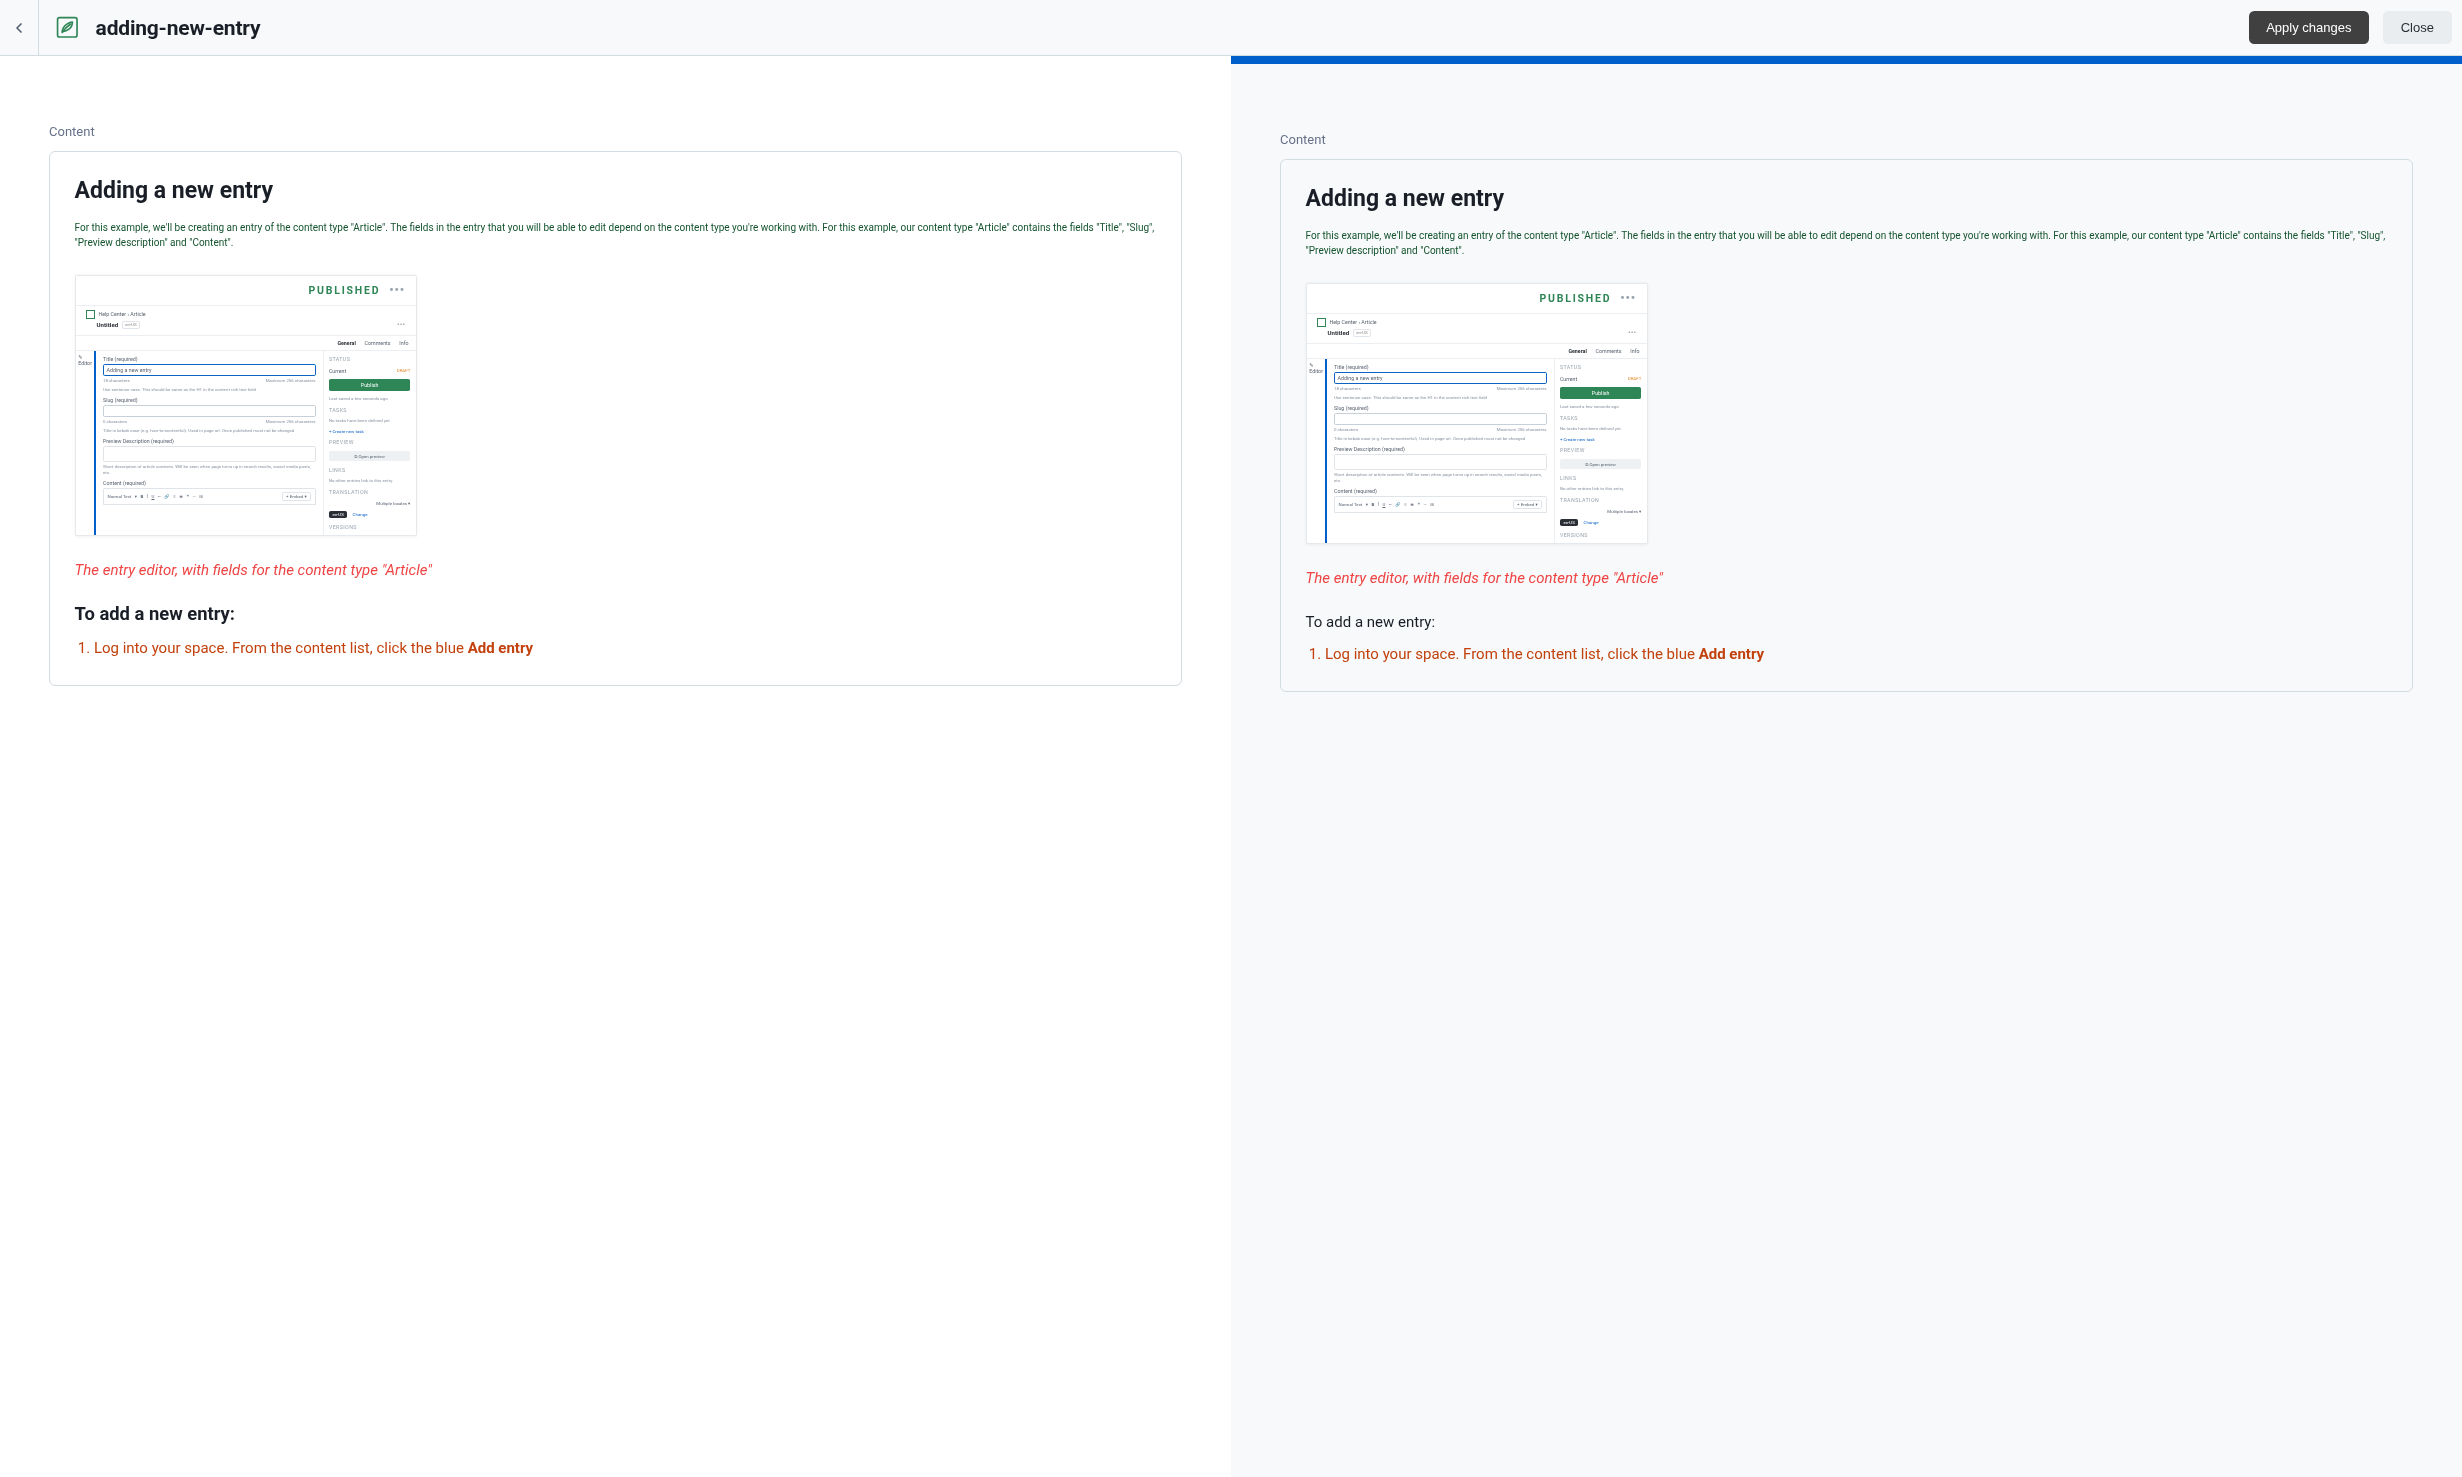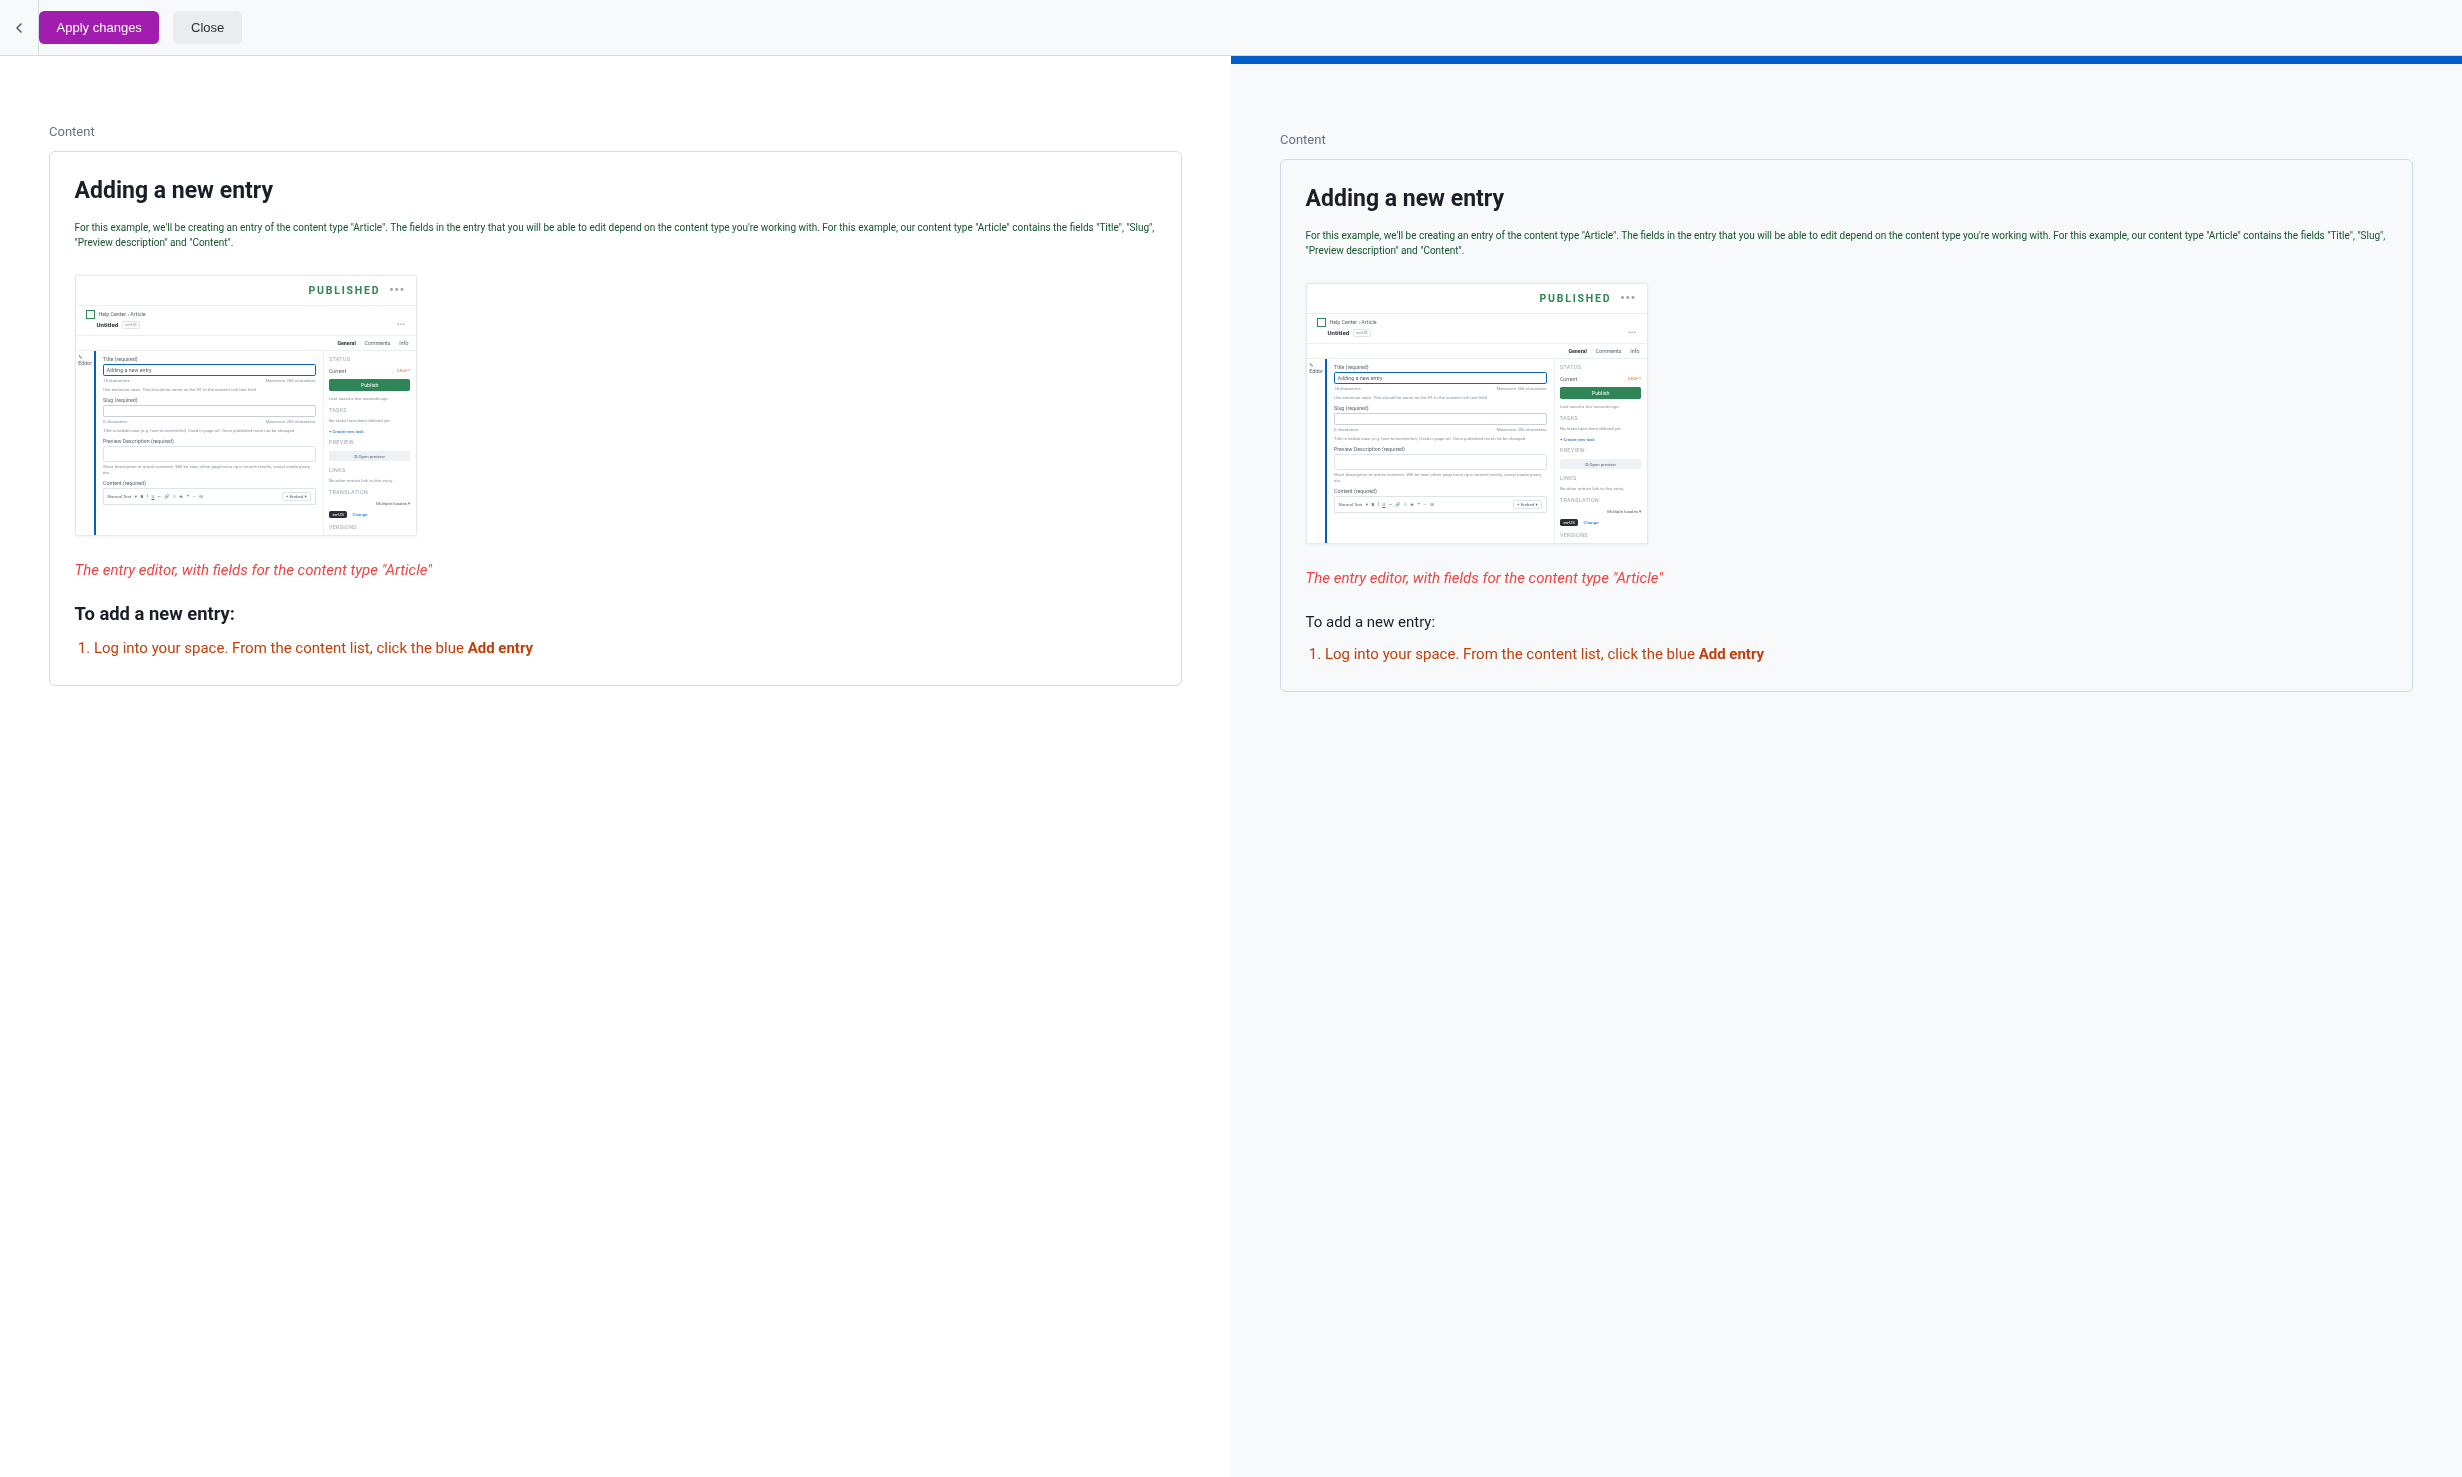--- a/index.html
+++ b/index.html
@@ -54,21 +54,21 @@
     }
     .btn {
       padding: 8.8px 17.6px;
       border-radius: 5.3px;
       font-size: 13px;
       font-weight: 500;
       border: none;
       cursor: pointer;
     }
     .btn-apply {
-      background: #a21caf;
+      background: #404040;
       color: #ffffff;
     }
     .btn-close {
       background: #e9edef;
       color: #2a2f36;
     }
     .diff-area {
       display: flex;
       border-top: none;
       min-height: calc(100vh - 56px);
@@ -208,20 +208,28 @@
     .ss-multi { color:#5a6472; font-size:4.4px;}
   </style>
 </head>
 <body>
 
 <div class="topbar">
   <div class="back-btn">
     <svg width="16" height="16" viewBox="0 0 24 24" fill="none" stroke="currentColor" stroke-width="2.5" stroke-linecap="round" stroke-linejoin="round">
         <polyline points="15 18 9 12 15 6"></polyline>
       </svg>
+  </div>
+  <div class="logo-wrap">
+    <svg class="logo-icon" viewBox="0 0 24 24" fill="none" stroke="currentColor" stroke-width="1.6" stroke-linecap="round" stroke-linejoin="round">
+      <rect x="2.5" y="2.5" width="19" height="19" rx="2"></rect>
+      <path d="M7 16 C8 9, 15 7, 17 7 C17 13, 11 16, 8 16"></path>
+      <path d="M7 17 C9 14, 12 11, 15 9"></path>
+    </svg>
+    <div class="page-title">adding-new-entry</div>
   </div>
   <div class="topbar-actions">
     <button class="btn btn-apply">Apply changes</button>
     <button class="btn btn-close">Close</button>
   </div>
 </div>
 
 <div class="diff-area">
 
   <div class="pane pane-left">

